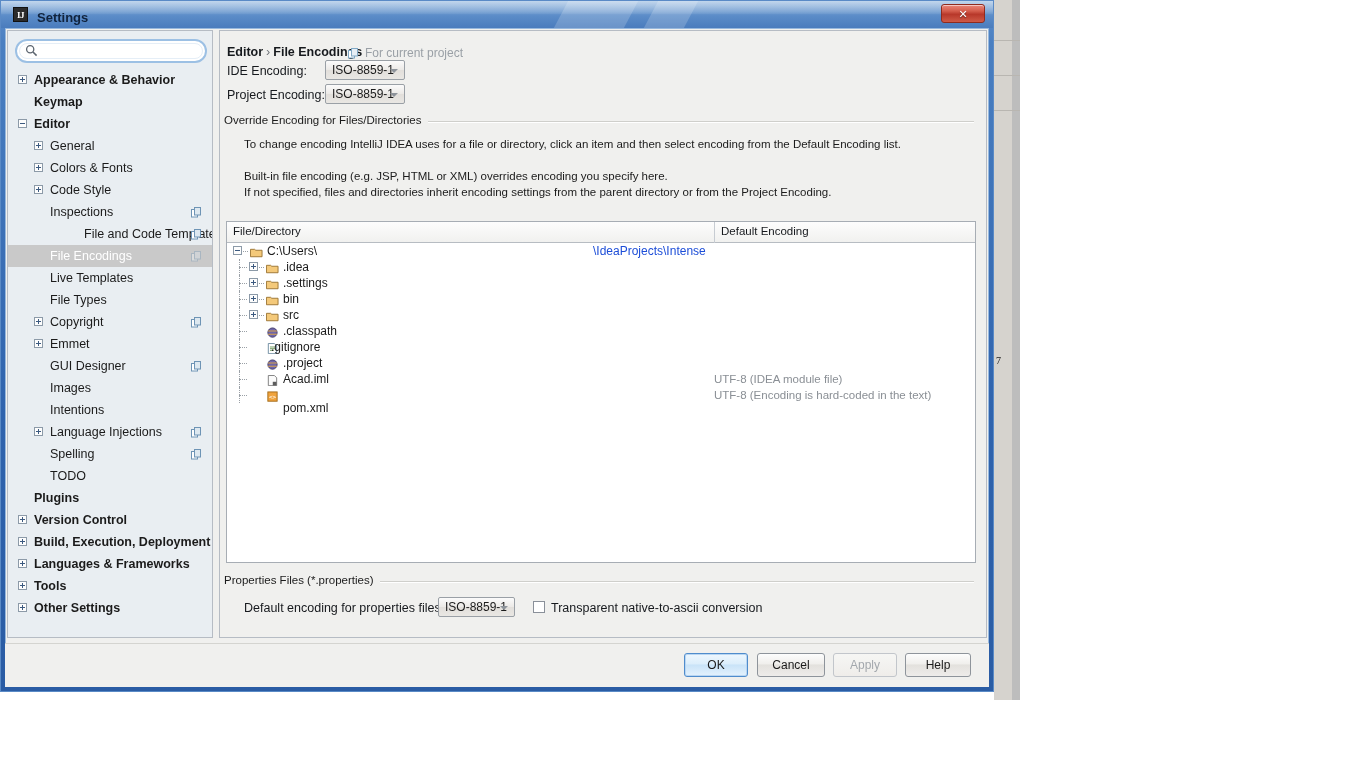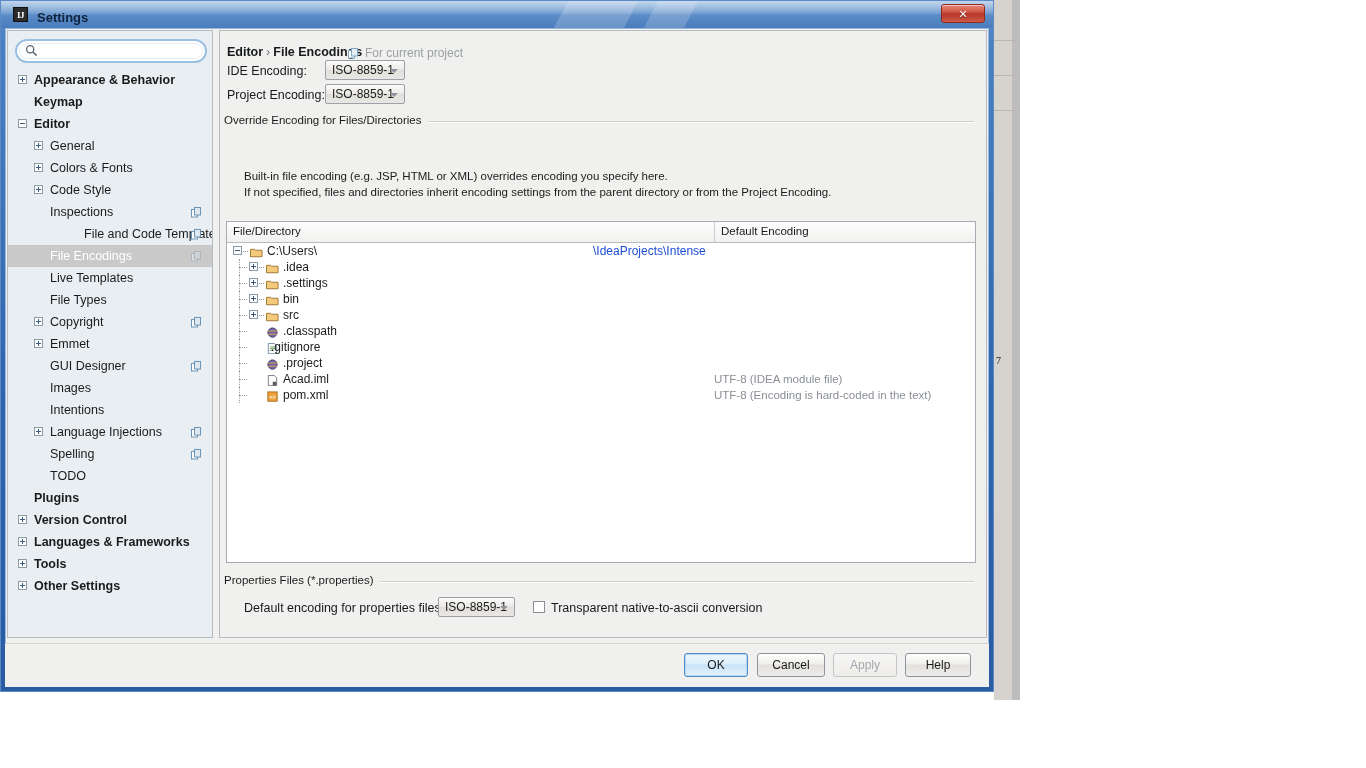--- a/index.html
+++ b/index.html
@@ -284,20 +284,27 @@
             <i class="h"></i>
             <i class="v"></i>
           </div>
           <div class="tlabel bold" style="left: 26px;">Version Control</div>
         </div>
         <div class="trow">
           <div class="toggle" style="left: 10px;">
             <i class="h"></i>
             <i class="v"></i>
           </div>
+          <div class="tlabel bold" style="left: 26px;">Build, Execution, Deployment</div>
+        </div>
+        <div class="trow">
+          <div class="toggle" style="left: 10px;">
+            <i class="h"></i>
+            <i class="v"></i>
+          </div>
           <div class="tlabel bold" style="left: 26px;">Languages &amp; Frameworks</div>
         </div>
         <div class="trow">
           <div class="toggle" style="left: 10px;">
             <i class="h"></i>
             <i class="v"></i>
           </div>
           <div class="tlabel bold" style="left: 26px;">Tools</div>
         </div>
         <div class="trow">
@@ -331,20 +338,21 @@
 
     <div class="field-label" style="left:7px;top:57px;">Project Encoding:</div>
     <div class="combo" style="left:105px;top:53px;width:80px;">
       <span>ISO-8859-1</span>
       <span class="arr"></span>
     </div>
 
     <div class="group-title" style="left:4px;top:83px;">Override Encoding for Files/Directories</div>
     <div class="group-rule" style="left:4px;top:90px;width:750px;"></div>
 
+    <div class="desc" style="left:24px;top:105px;">To change encoding IntelliJ IDEA uses for a file or directory, click an item and then select encoding from the Default Encoding list.</div>
     <div class="desc" style="left:24px;top:153px;">If not specified, files and directories inherit encoding settings from the parent directory or from the Project Encoding.</div>
     <div class="desc" style="left:24px;top:137px;">Built-in file encoding (e.g. JSP, HTML or XML) overrides encoding you specify here.</div>
 
     <div id="table">
       <div id="thead">
         <div class="th" style="left:6px;">File/Directory</div>
         <div class="divider"></div>
         <div class="th" style="left:494px;">Default Encoding</div>
       </div>
       <div id="tbody">
@@ -453,21 +461,21 @@
             <div class="fname" style="left: 56px;">Acad.iml</div>
             <div class="fenc">UTF-8 (IDEA module file)</div>
           </div>
           <div class="frow">
             <div class="guide" style="left: 12px; top: 0px; height: 16px;"></div>
             <div class="guideh" style="left: 12px; top: 8px; width: 8px;"></div>
             <span class="ficon" style="left: 39px;"><svg viewBox="0 0 14 12">
                 <rect x="2" y="1" width="10" height="10" fill="#f0a33c" stroke="#a36a18" stroke-width="1"></rect>
                 <text x="7" y="8.8" font-size="6.4" text-anchor="middle" fill="#ffffff" font-family="DejaVu Sans Mono, monospace">&lt;&gt;</text>
               </svg></span>
-            <div class="fname" style="left: 56px;">pom.xml</div>
+            <div class="fname" style="left: 56px; margin-top: 13px;">pom.xml</div>
             <div class="fenc">UTF-8 (Encoding is hard-coded in the text)</div>
           </div>
         </div>
     </div>
 
     <div class="group-title" style="left:4px;top:543px;">Properties Files (*.properties)</div>
     <div class="group-rule" style="left:4px;top:550px;width:750px;"></div>
 
     <div class="field-label" style="left:24px;top:570px;">Default encoding for properties files:</div>
     <div class="combo" style="left:218px;top:566px;width:77px;">

